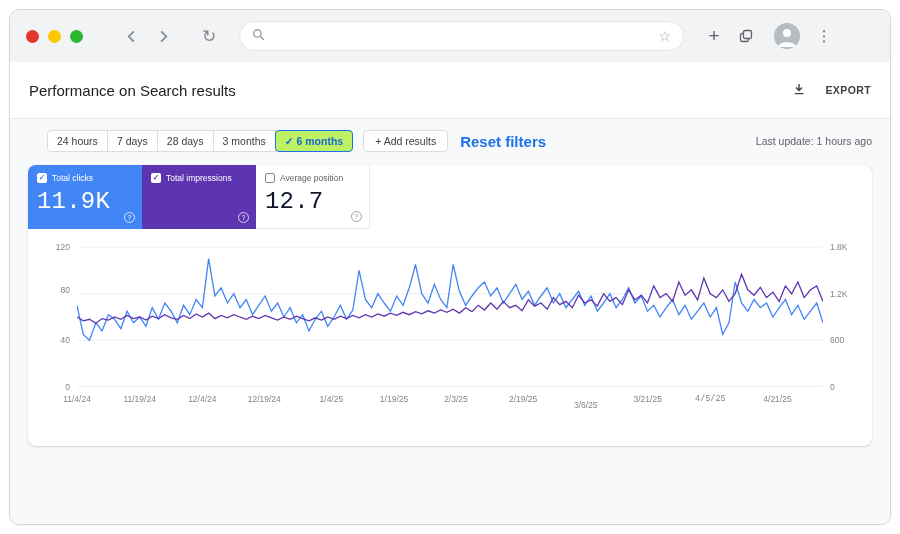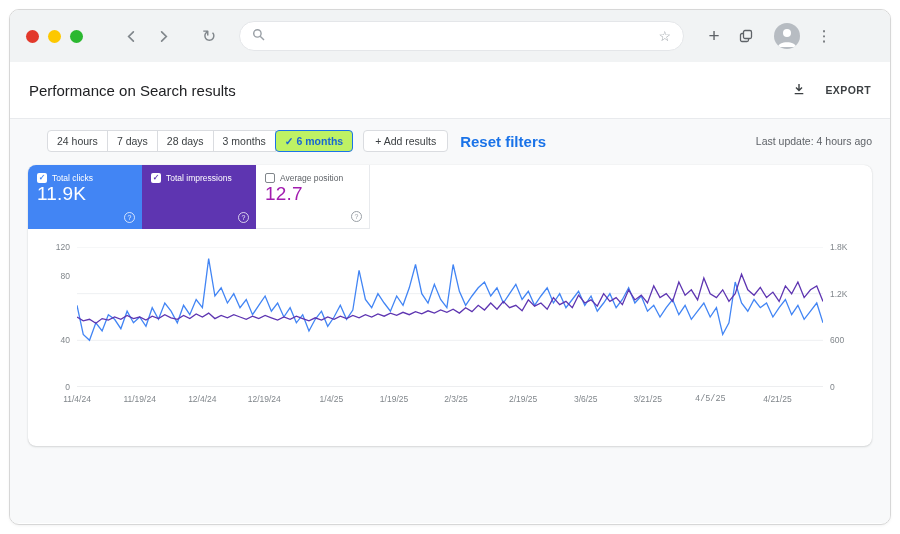--- a/index.html
+++ b/index.html
@@ -47,21 +47,21 @@
           box-shadow:0 1px 2px rgba(60,64,67,.18), 0 0 1px rgba(60,64,67,.18); }
   .metrics { display:flex; }
   .tile { width:114px; height:64px; padding:8px 9px; position:relative; cursor:pointer; flex:none; }
   .tile.white { border-right:1px solid #e8eaed; border-bottom:1px solid #e8eaed; }
   .tile-top { display:flex; align-items:center; gap:5px; }
   .cb { width:10px; height:10px; border-radius:2px; flex:none; display:flex; align-items:center; justify-content:center;
         font-size:8px; line-height:1; }
   .cb.checked { background:#fff; font-weight:700; }
   .cb.unchecked { background:#fff; border:1px solid #80868b; }
   .tile-label { font-size:8.5px; white-space:nowrap; }
-  .tile-value { font-size:19px; letter-spacing:.2px; }
+  .tile-value { font-size:24px; margin-top:5px; letter-spacing:.2px;font-family:Liberation Mono, monospace; }
   .help { position:absolute; right:7px; bottom:6px; width:11px; height:11px; border-radius:50%; font-size:7px;
           display:flex; align-items:center; justify-content:center; }
   .help-light { border:1px solid rgba(255,255,255,.75); color:rgba(255,255,255,.9); }
   .help-dark { border:1px solid #9aa0a6; color:#9aa0a6; }
 
   
   .chart-area { padding:18px 13px 0 13px; }
   .axis-titles { display:flex; justify-content:space-between; font-size:8.5px; color:#5f6368; margin:0 2px 2px 2px; }
   .plot-row { display:flex; }
   .gutter { width:36px; position:relative; height:140px; font-size:8.5px; color:#80868b; flex:none; }
@@ -141,21 +141,21 @@
           <button class="seg-btn">24 hours</button>
           <button class="seg-btn">7 days</button>
           <button class="seg-btn">28 days</button>
           <button class="seg-btn">3 months</button>
           <button class="seg-btn selected">✓ 6 months</button>
         </div>
       <button class="chip">
         <span>+ Add results</span>
       </button>
       <a class="reset-link">Reset filters</a>
-      <span class="last-update">Last update: 4 hours ago</span>
+      <span class="last-update">Last update: 1 hours ago</span>
     </div>
 
     <div class="card">
       <div class="metrics" id="metrics">
           <div class="tile" style="background: rgb(66, 133, 244);">
             <div class="tile-top">
               <span class="cb checked" style="color:#4285f4">✓</span>
               <span class="tile-label" style="color:#ffffff">Total clicks</span>
             </div>
             <div class="tile-value" style="color:#ffffff">11.9K</div>
@@ -166,52 +166,52 @@
               <span class="cb checked" style="color:#5e35b1">✓</span>
               <span class="tile-label" style="color:#ffffff">Total impressions</span>
             </div>
             <span class="help help-light">?</span>
           </div>
           <div class="tile white" style="background: rgb(255, 255, 255);">
             <div class="tile-top">
               <span class="cb unchecked" style="color:#ffffff"></span>
               <span class="tile-label" style="color:#5f6368">Average position</span>
             </div>
-            <div class="tile-value" style="color:#a21caf">12.7</div>
+            <div class="tile-value" style="color:#0f172a">12.7</div>
             <span class="help help-dark">?</span>
           </div>
         </div>
 
       <div class="chart-area">
         <div class="plot-row">
           <div class="gutter left" id="yticks-left">
               <span style="top: 136px;">0</span>
               <span style="top: 89.3333px;">40</span>
-              <span style="top: 25px;">80</span>
+              <span style="top: 39px;">80</span>
               <span style="top: -4px;">120</span>
             </div>
           <div class="plot">
             <svg id="chart-svg" preserveAspectRatio="none" viewBox="0 0 740 140">
                 <line x1="0" y1="140" x2="740" y2="140" stroke="#dadce0" stroke-width="1" vector-effect="non-scaling-stroke"></line>
                 <line x1="0" y1="93.33333333333334" x2="740" y2="93.33333333333334" stroke="#eef0f2" stroke-width="1" vector-effect="non-scaling-stroke"></line>
                 <line x1="0" y1="46.66666666666667" x2="740" y2="46.66666666666667" stroke="#eef0f2" stroke-width="1" vector-effect="non-scaling-stroke"></line>
                 <line x1="0" y1="0" x2="740" y2="0" stroke="#eef0f2" stroke-width="1" vector-effect="non-scaling-stroke"></line>
                 <polyline points="0.0,58.3 6.2,87.5 12.4,93.3 18.7,75.8 24.9,84.0 31.1,67.7 37.3,72.3 43.5,81.7 49.7,64.2 56.0,75.8 62.2,70.0 68.4,79.3 74.6,60.7 80.8,72.3 87.1,56.0 93.3,64.2 99.5,75.8 105.7,58.3 111.9,67.7 118.2,52.5 124.4,60.7 130.6,11.7 136.8,49.0 143.0,40.8 149.2,56.0 155.5,46.7 161.7,60.7 167.9,52.5 174.1,67.7 180.3,58.3 186.6,49.0 192.8,64.2 199.0,56.0 205.2,70.0 211.4,60.7 217.6,75.8 223.9,67.7 230.1,84.0 236.3,72.3 242.5,64.2 248.7,79.3 255.0,70.0 261.2,58.3 267.4,72.3 273.6,63.0 279.8,23.3 286.1,52.5 292.3,60.7 298.5,46.7 304.7,56.0 310.9,64.2 317.1,49.0 323.4,58.3 329.6,40.8 335.8,17.5 342.0,46.7 348.2,56.0 354.5,37.3 360.7,52.5 366.9,60.7 373.1,17.5 379.3,44.3 385.5,58.3 391.8,49.0 398.0,40.8 404.2,35.0 410.4,49.0 416.6,40.8 422.9,56.0 429.1,46.7 435.3,37.3 441.5,52.5 447.7,44.3 453.9,58.3 460.2,49.0 466.4,40.8 472.6,56.0 478.8,46.7 485.0,60.7 491.3,52.5 497.5,44.3 503.7,58.3 509.9,49.0 516.1,64.2 522.4,56.0 528.6,46.7 534.8,60.7 541.0,52.5 547.2,40.8 553.4,56.0 559.7,49.0 565.9,64.2 572.1,58.3 578.3,70.0 584.5,60.7 590.8,52.5 597.0,67.7 603.2,58.3 609.4,72.3 615.6,64.2 621.8,56.0 628.1,70.0 634.3,60.7 640.5,87.5 646.7,75.8 652.9,35.0 659.2,56.0 665.4,64.2 671.6,52.5 677.8,60.7 684.0,56.0 690.3,70.0 696.5,60.7 702.7,52.5 708.9,67.7 715.1,58.3 721.3,72.3 727.6,64.2 733.8,56.0 740.0,75.8" fill="none" stroke="#4285f4" stroke-width="1.3" vector-effect="non-scaling-stroke"></polyline>
                 <polyline points="0.0,70.0 6.2,73.9 12.4,72.3 18.7,76.2 24.9,71.6 31.1,73.1 37.3,70.0 43.5,72.3 49.7,68.4 56.0,71.6 62.2,70.0 68.4,73.1 74.6,69.2 80.8,71.6 87.1,67.7 93.3,70.8 99.5,72.3 105.7,68.4 111.9,71.6 118.2,66.9 124.4,70.0 130.6,66.1 136.8,71.6 143.0,68.4 149.2,70.8 155.5,67.7 161.7,70.0 167.9,72.3 174.1,69.2 180.3,71.6 186.6,68.4 192.8,70.8 199.0,73.1 205.2,70.0 211.4,72.3 217.6,69.2 223.9,71.6 230.1,73.9 236.3,70.8 242.5,73.1 248.7,70.0 255.0,72.3 261.2,69.2 267.4,71.6 273.6,68.4 279.8,70.8 286.1,67.7 292.3,70.0 298.5,66.9 304.7,69.2 310.9,66.1 317.1,68.4 323.4,65.3 329.6,67.7 335.8,64.6 342.0,66.9 348.2,63.8 354.5,66.1 360.7,63.0 366.9,65.3 373.1,62.2 379.3,66.1 385.5,60.7 391.8,64.6 398.0,58.3 404.2,63.0 410.4,56.0 416.6,62.2 422.9,54.4 429.1,60.7 435.3,58.3 441.5,63.8 447.7,52.9 453.9,59.1 460.2,56.0 466.4,62.2 472.6,50.6 478.8,57.6 485.0,54.4 491.3,60.7 497.5,48.2 503.7,56.0 509.9,52.9 516.1,59.1 522.4,46.7 528.6,54.4 534.8,50.6 541.0,57.6 547.2,42.8 553.4,52.9 559.7,48.2 565.9,56.0 572.1,38.9 578.3,50.6 584.5,46.7 590.8,54.4 597.0,35.0 603.2,48.2 609.4,42.8 615.6,52.9 621.8,31.1 628.1,46.7 634.3,50.6 640.5,42.8 646.7,54.4 652.9,46.7 659.2,27.2 665.4,42.8 671.6,48.2 677.8,40.4 684.0,50.6 690.3,45.1 696.5,54.4 702.7,38.9 708.9,46.7 715.1,35.0 721.3,50.6 727.6,42.8 733.8,38.9 740.0,54.4" fill="none" stroke="#5e35b1" stroke-width="1.3" vector-effect="non-scaling-stroke"></polyline>
               </svg>
             <div class="xlabels" id="xlabels">
                 <span style="left: 0%;">11/4/24</span>
                 <span style="left: 8.4%;">11/19/24</span>
                 <span style="left: 16.8%;">12/4/24</span>
                 <span style="left: 25.1%;">12/19/24</span>
                 <span style="left: 34.1%;">1/4/25</span>
                 <span style="left: 42.5%;">1/19/25</span>
                 <span style="left: 50.8%;">2/3/25</span>
                 <span style="left: 59.8%;">2/19/25</span>
-                <span style="left: 68.2%;">3/6/25</span>
+                <span style="left: 68.2%; margin-top: 6px;">3/6/25</span>
                 <span style="left: 76.5%;">3/21/25</span>
                 <span style="left: 84.9%; font-family: Liberation Mono, monospace;">4/5/25</span>
                 <span style="left: 93.9%;">4/21/25</span>
               </div>
           </div>
           <div class="gutter right" id="yticks-right">
               <span style="top: 136px;">0</span>
               <span style="top: 89.3333px;">600</span>
               <span style="top: 42.6667px;">1.2K</span>
               <span style="top: -4px;">1.8K</span>

